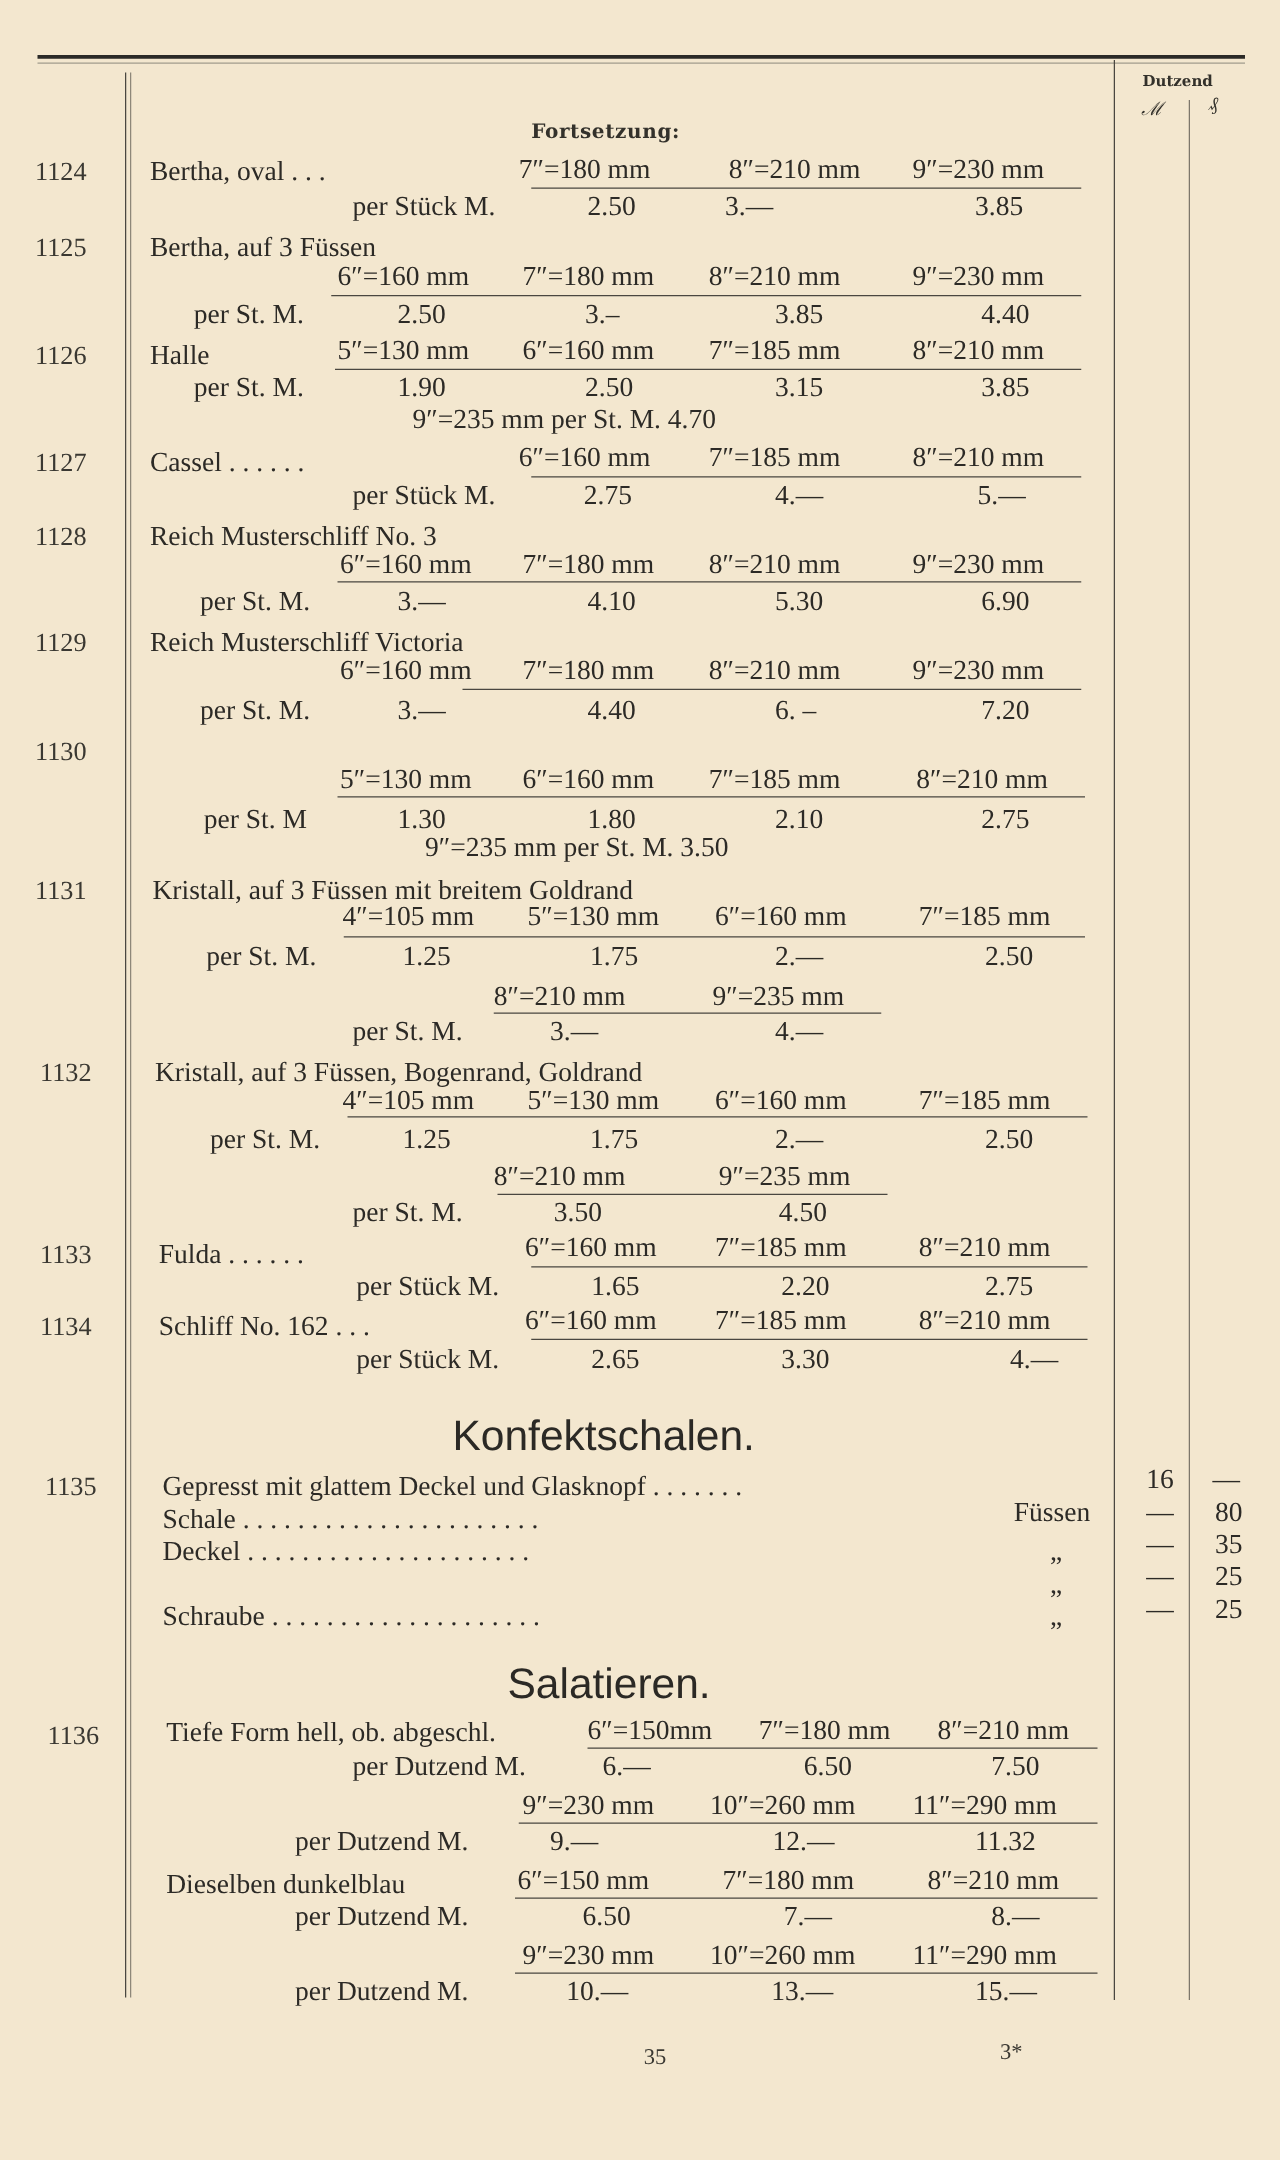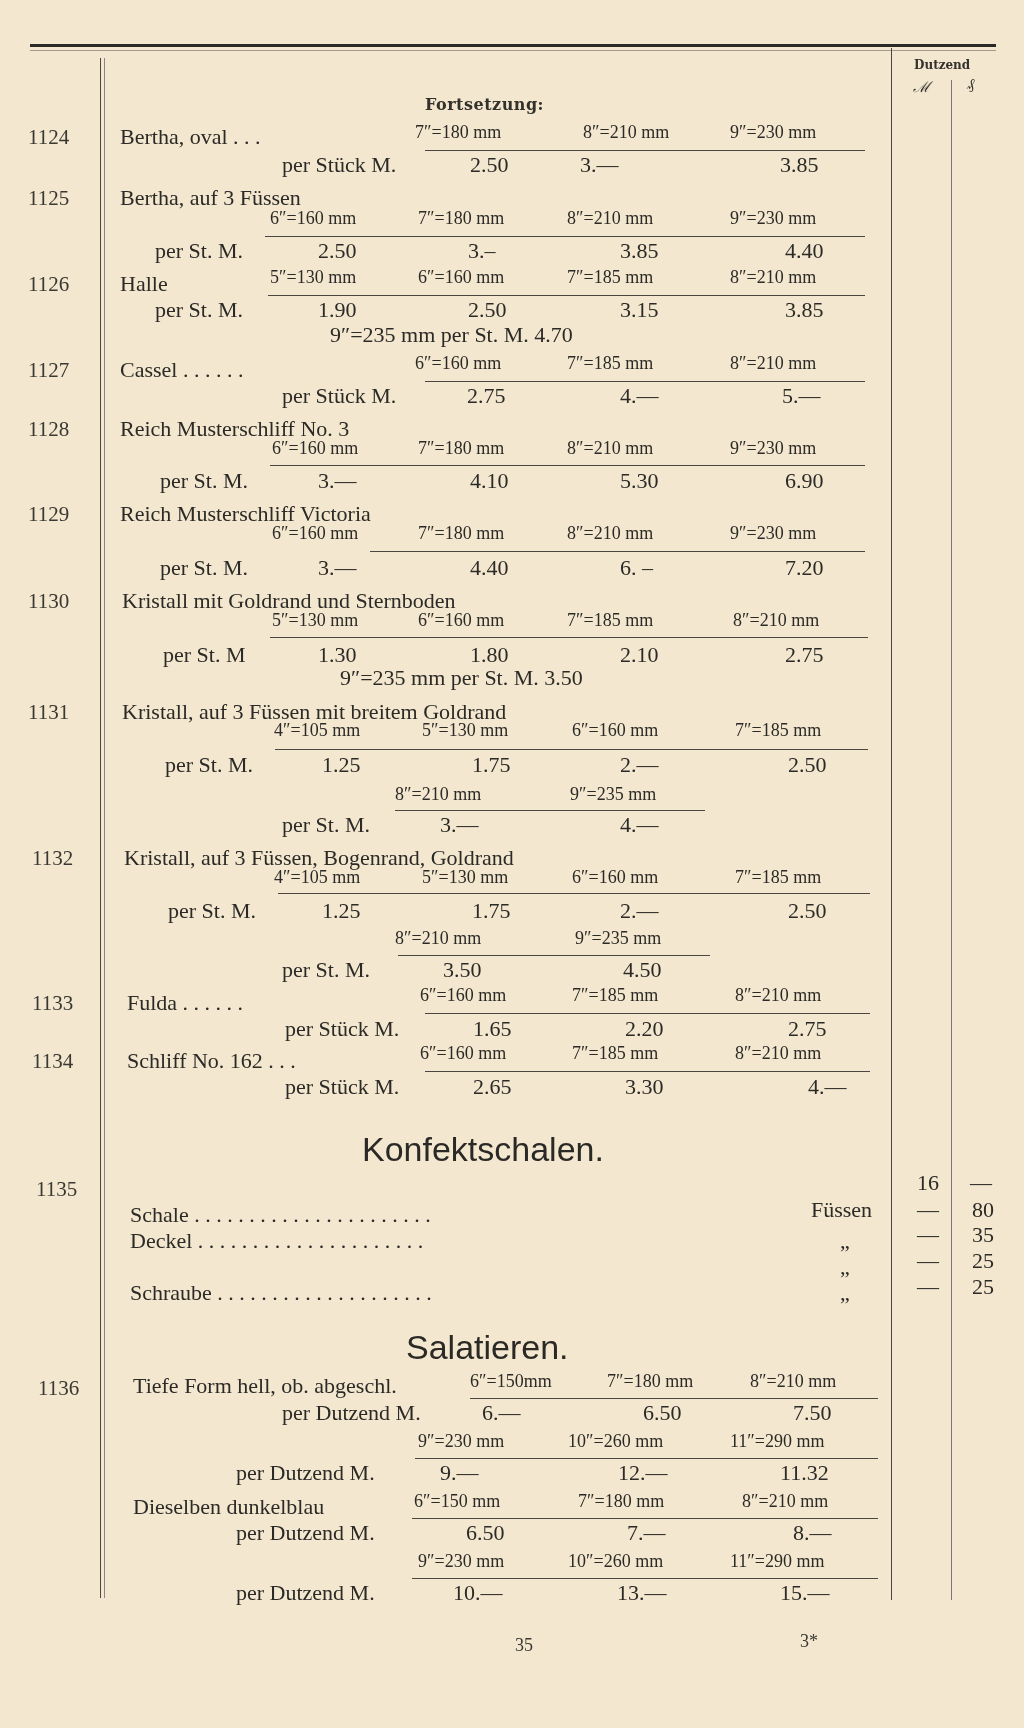--- a/index.html
+++ b/index.html
@@ -16,21 +16,21 @@
   .rule-top { position: absolute; left: 30px; top: 44px; width: 966px; height: 3px; background: #2b2a27; }
   .rule-top2 { position: absolute; left: 30px; top: 50px; width: 966px; height: 1px; background: #6d6a63; opacity: .6; }
   .vline { position: absolute; width: 1px; background: #4a4740; }
   .hrule { position: absolute; height: 1px; background: #4a4740; }
   .num { font-family: "Liberation Serif", serif; font-size: 21px; color: #3a3832; }
   .txt { font-family: "Liberation Serif", serif; font-size: 22px; color: #2c2a26; }
   .hdr { font-family: "DejaVu Serif", serif; font-size: 16px; font-weight: bold; color: #33312b; letter-spacing: .5px; }
   .title { font-family: "Liberation Sans", sans-serif; font-size: 34px; color: #2b2925; }
   .small { font-family: "DejaVu Serif", serif; font-size: 12px; color: #33312b; }
   .italic { font-family: "Liberation Serif", serif; font-style: italic; font-size: 15px; color: #33312b; }
-  .sizes { font-family: "Liberation Serif", serif; font-size: 18px; color: #2c2a26; }
+  .sizes { font-family: "Liberation Serif", serif; font-size: 22px; color: #2c2a26; }
   .folio { font-family: "Liberation Serif", serif; font-size: 18px; color: #3a3832; }
 </style>
 </head>
 <body>
 
 <div class="page">
 
   <div class="rule-top"></div>
   <div class="rule-top2"></div>
 
@@ -113,21 +113,20 @@
   <div class="abs sizes" style="left:567px;top:523px">8″=210 mm</div>
   <div class="abs sizes" style="left:730px;top:523px">9″=230 mm</div>
   <div class="hrule" style="left:370px;top:551px;width:495px"></div>
   <div class="abs txt" style="left:160px;top:555px">per St. M.</div>
   <div class="abs txt" style="left:318px;top:555px">3.—</div>
   <div class="abs txt" style="left:470px;top:555px">4.40</div>
   <div class="abs txt" style="left:620px;top:555px">6. –</div>
   <div class="abs txt" style="left:785px;top:555px">7.20</div>
 
   <div class="abs num" style="left:28px;top:589px">1130</div>
-  <div class="abs txt" style="left:122px;top:588px">Kristall mit Goldrand und Sternboden</div>
   <div class="abs sizes" style="left:272px;top:610px">5″=130 mm</div>
   <div class="abs sizes" style="left:418px;top:610px">6″=160 mm</div>
   <div class="abs sizes" style="left:567px;top:610px">7″=185 mm</div>
   <div class="abs sizes" style="left:733px;top:610px">8″=210 mm</div>
   <div class="hrule" style="left:270px;top:637px;width:598px"></div>
   <div class="abs txt" style="left:163px;top:642px">per St. M</div>
   <div class="abs txt" style="left:318px;top:642px">1.30</div>
   <div class="abs txt" style="left:470px;top:642px">1.80</div>
   <div class="abs txt" style="left:620px;top:642px">2.10</div>
   <div class="abs txt" style="left:785px;top:642px">2.75</div>
@@ -188,20 +187,21 @@
   <div class="abs sizes" style="left:572px;top:1043px">7″=185 mm</div>
   <div class="abs sizes" style="left:735px;top:1043px">8″=210 mm</div>
   <div class="hrule" style="left:425px;top:1071px;width:445px"></div>
   <div class="abs txt" style="left:285px;top:1074px">per Stück M.</div>
   <div class="abs txt" style="left:473px;top:1074px">2.65</div>
   <div class="abs txt" style="left:625px;top:1074px">3.30</div>
   <div class="abs txt" style="left:808px;top:1074px">4.—</div>
 
   <div class="abs title" style="left:362px;top:1130px">Konfektschalen.</div>
   <div class="abs num" style="left:36px;top:1177px">1135</div>
+  <div class="abs txt" style="left:130px;top:1176px">Gepresst mit glattem Deckel und Glasknopf . . . . . . .</div>
   <div class="abs txt" style="left:917px;top:1170px">16</div>
   <div class="abs txt" style="left:970px;top:1170px">—</div>
 
   <div class="abs txt" style="left:130px;top:1202px">Schale . . . . . . . . . . . . . . . . . . . . . .</div>
   <div class="abs txt" style="left:811px;top:1197px">Füssen</div>
   <div class="abs txt" style="left:917px;top:1197px">—</div>
   <div class="abs txt" style="left:972px;top:1197px">80</div>
 
   <div class="abs txt" style="left:130px;top:1228px">Deckel . . . . . . . . . . . . . . . . . . . . .</div>
   <div class="abs txt" style="left:840px;top:1228px">„</div>

